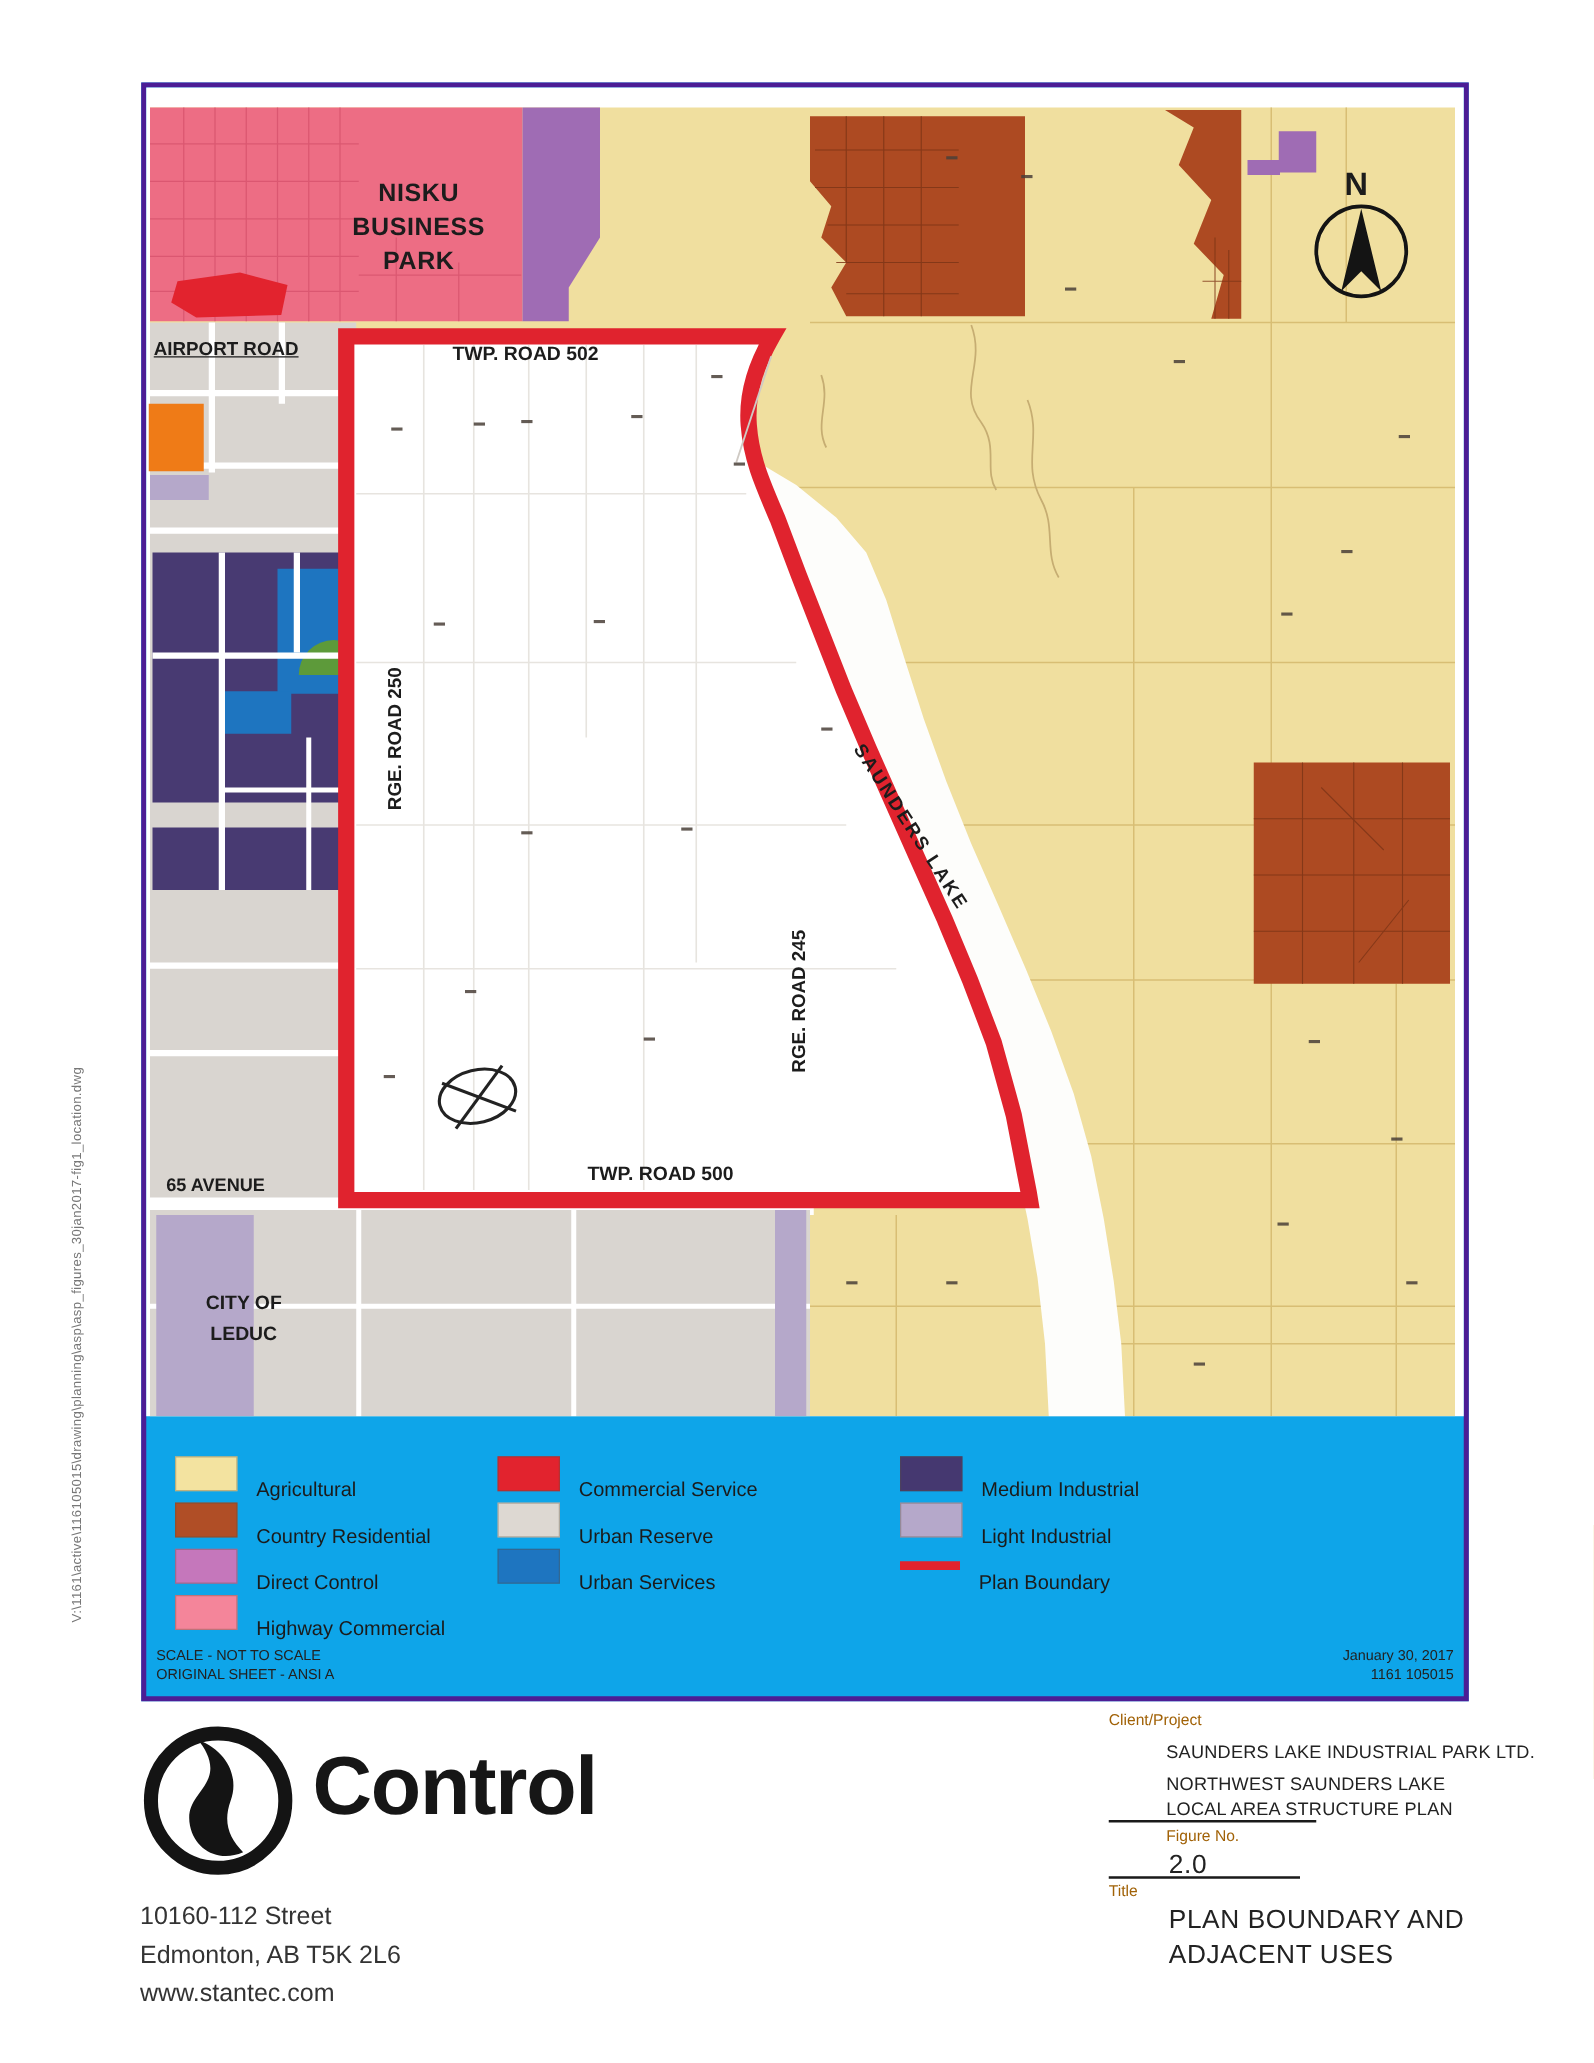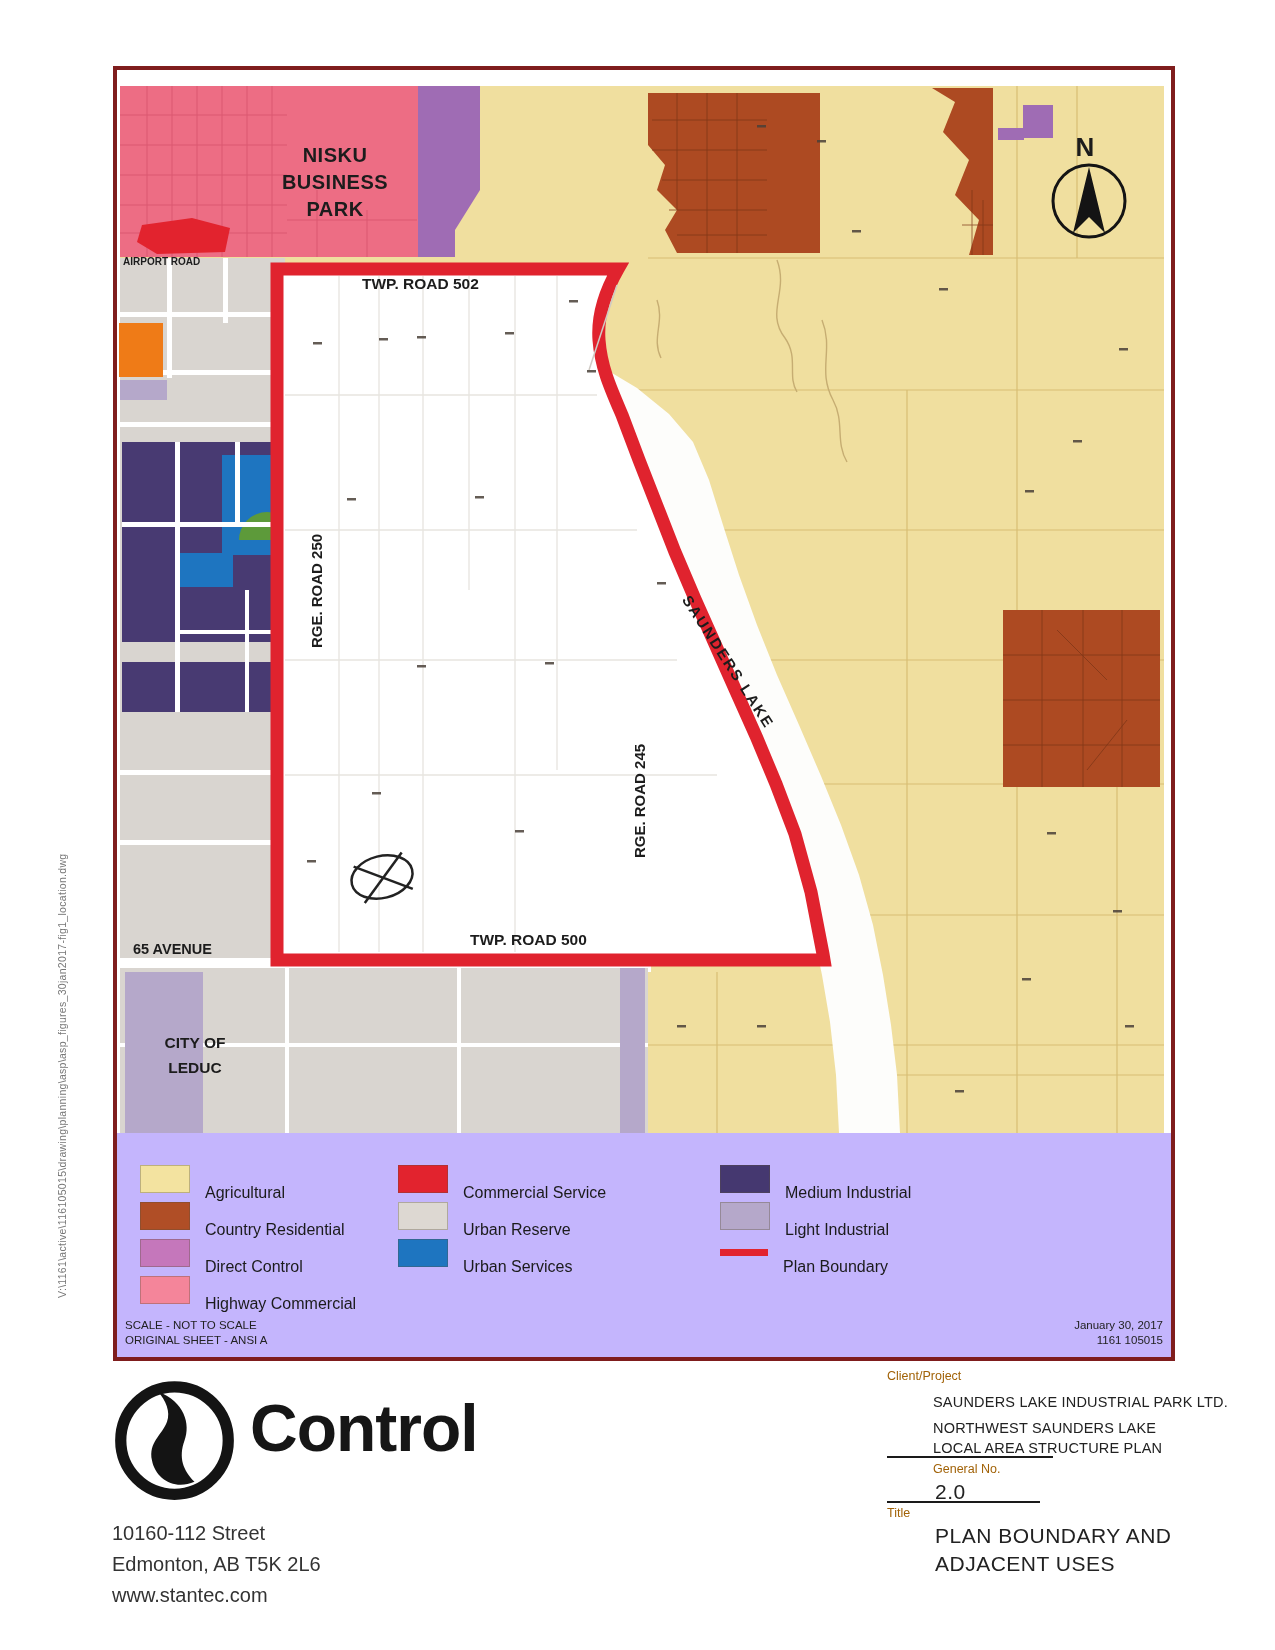--- a/index.html
+++ b/index.html
@@ -2,21 +2,21 @@
 <html><head>
 <meta charset="utf-8">
 <style>
   html,body{margin:0;padding:0;}
   body{
     width:1275px;height:1650px;position:relative;background:#ffffff;
     font-family:"Liberation Sans", sans-serif;overflow:hidden;
   }
   .frame{
     position:absolute;left:113px;top:66px;width:1054px;height:1287px;
-    border:4px solid #7f1d1d;background:#c4b5fd;
+    border:4px solid #4c1d95;background:#0ea5e9;
   }
   .maplabel{
     position:absolute;font-weight:bold;color:#1c1c1c;white-space:pre-line;
     font-family:"Liberation Sans", sans-serif;line-height:1.2;
   }
   .vlabel{transform:rotate(-90deg);text-align:center;}
   .legend-col{position:absolute;top:1090px;width:270px;}
   .legend-item{display:flex;align-items:center;height:37px;}
   .swatch{width:48px;height:26px;border:1px solid rgba(90,80,60,.35);flex:0 0 48px;}
   .swatch.line-swatch{height:7px;border:none;}
@@ -238,21 +238,21 @@
         <rect x="700" y="70" width="9" height="2.5"></rect>
       <rect x="640" y="55" width="9" height="2.5"></rect>
         <rect x="838" y="1020" width="9" height="2.5"></rect>
     </g>
   </svg>
 
   <div class="maplabel" style="left:128px;top:72px;width:180px;text-align:center;font-size:20px;line-height:27px;letter-spacing:.5px;">NISKU
 BUSINESS
 PARK</div>
 
-  <div class="maplabel" style="left:6px;top:186px;font-size:10px;">AIRPORT ROAD</div>
+  <div class="maplabel" style="left:6px;top:201px;font-size:15px;text-decoration:underline;">AIRPORT ROAD</div>
 
   <div class="maplabel" style="left:245px;top:205px;font-size:15.5px;">TWP. ROAD 502</div>
 
   <div class="maplabel vlabel" style="left:130px;top:512px;width:140px;font-size:15px;">RGE. ROAD 250</div>
 
   <div class="maplabel vlabel" style="left:453px;top:722px;width:140px;font-size:15px;">RGE. ROAD 245</div>
 
   <div class="maplabel" style="left:531px;top:583px;width:160px;text-align:center;font-size:15px;letter-spacing:2px;transform:rotate(57deg);">SAUNDERS LAKE</div>
 
   <div class="maplabel" style="left:353px;top:861px;font-size:15.5px;">TWP. ROAD 500</div>
@@ -334,20 +334,20 @@
   <div>10160-112 Street</div>
   <div>Edmonton, AB T5K 2L6</div>
   <div>www.stantec.com</div>
 </div>
 
 <div class="tb-small" style="left:887px;top:1369px;">Client/Project</div>
 <div class="tb-med" style="left:933px;top:1394px;">SAUNDERS LAKE INDUSTRIAL PARK LTD.</div>
 <div class="tb-med" style="left:933px;top:1420px;">NORTHWEST SAUNDERS LAKE</div>
 <div class="tb-med" style="left:933px;top:1440px;">LOCAL AREA STRUCTURE PLAN</div>
 <div class="tb-line" style="left:887px;top:1456px;width:166px;"></div>
-<div class="tb-small" style="left:933px;top:1462px;">General No.</div>
+<div class="tb-small" style="left:933px;top:1462px;">Figure No.</div>
 <div class="tb-big" style="left:935px;top:1480px;">2.0</div>
 <div class="tb-line" style="left:887px;top:1501px;width:153px;"></div>
 <div class="tb-small" style="left:887px;top:1506px;">Title</div>
 <div class="tb-big" style="left:935px;top:1524px;">PLAN BOUNDARY AND</div>
 <div class="tb-big" style="left:935px;top:1552px;">ADJACENT USES</div>
 
 <div class="filepath">V:\1161\active\116105015\drawing\planning\asp\asp_figures_30jan2017-fig1_location.dwg</div>
 
 </body></html>

